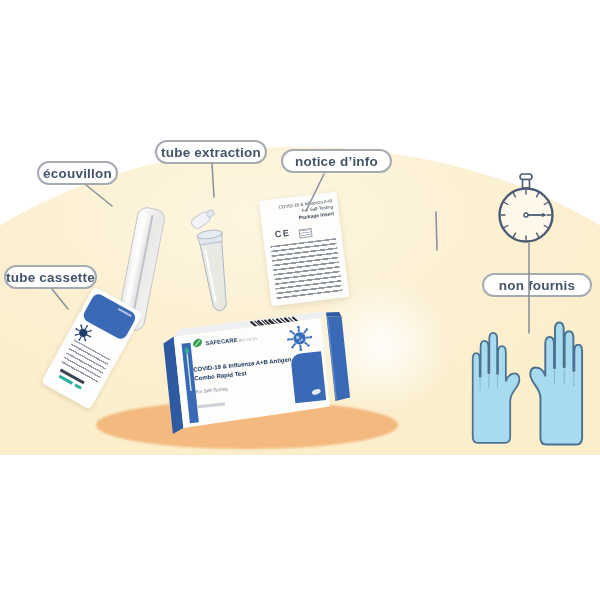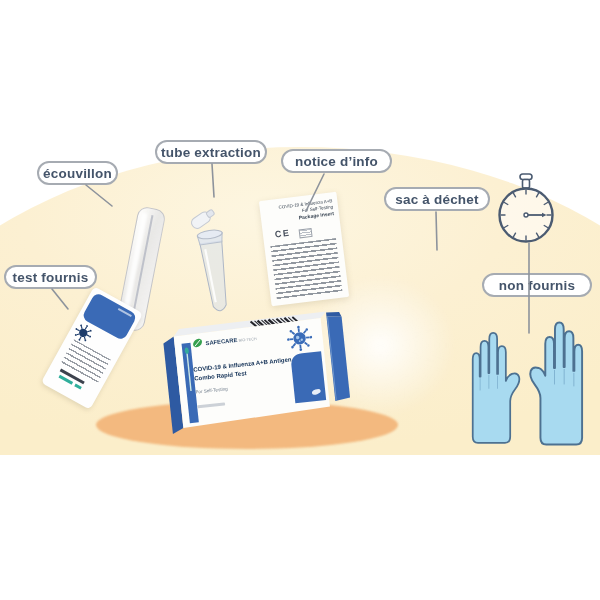--- a/index.html
+++ b/index.html
@@ -226,25 +226,22 @@
 
   <div class="pill" style="left:37px;top:161px;width:81px;">
     <span>écouvillon</span>
   </div>
   <div class="pill" style="left:281px;top:149px;width:111px;">
     <span>notice d’info</span>
   </div>
   <div class="pill" style="left:155px;top:140px;width:112px;">
     <span>tube extraction</span>
   </div>
-  <div class="pill" style="left:384px;top:187px;width:106px;">
-    <span>sac à déchet</span>
-  </div>
   <div class="pill" style="left:4px;top:265px;width:93px;">
-    <span>test fournis</span>
+    <span>tube cassette</span>
   </div>
   <div class="pill" style="left:482px;top:273px;width:110px;justify-content:center;">
     <span>non fournis</span>
   </div>
 
   <svg class="abs lines-overlay" width="600" height="600" viewBox="0 0 600 600">
     <g stroke="#8d939c" stroke-width="1.6" stroke-linecap="round">
       <line x1="86" y1="185" x2="112" y2="206"></line>
       <line x1="212" y1="164" x2="214" y2="197"></line>
       <line x1="324" y1="174" x2="306" y2="211"></line>

